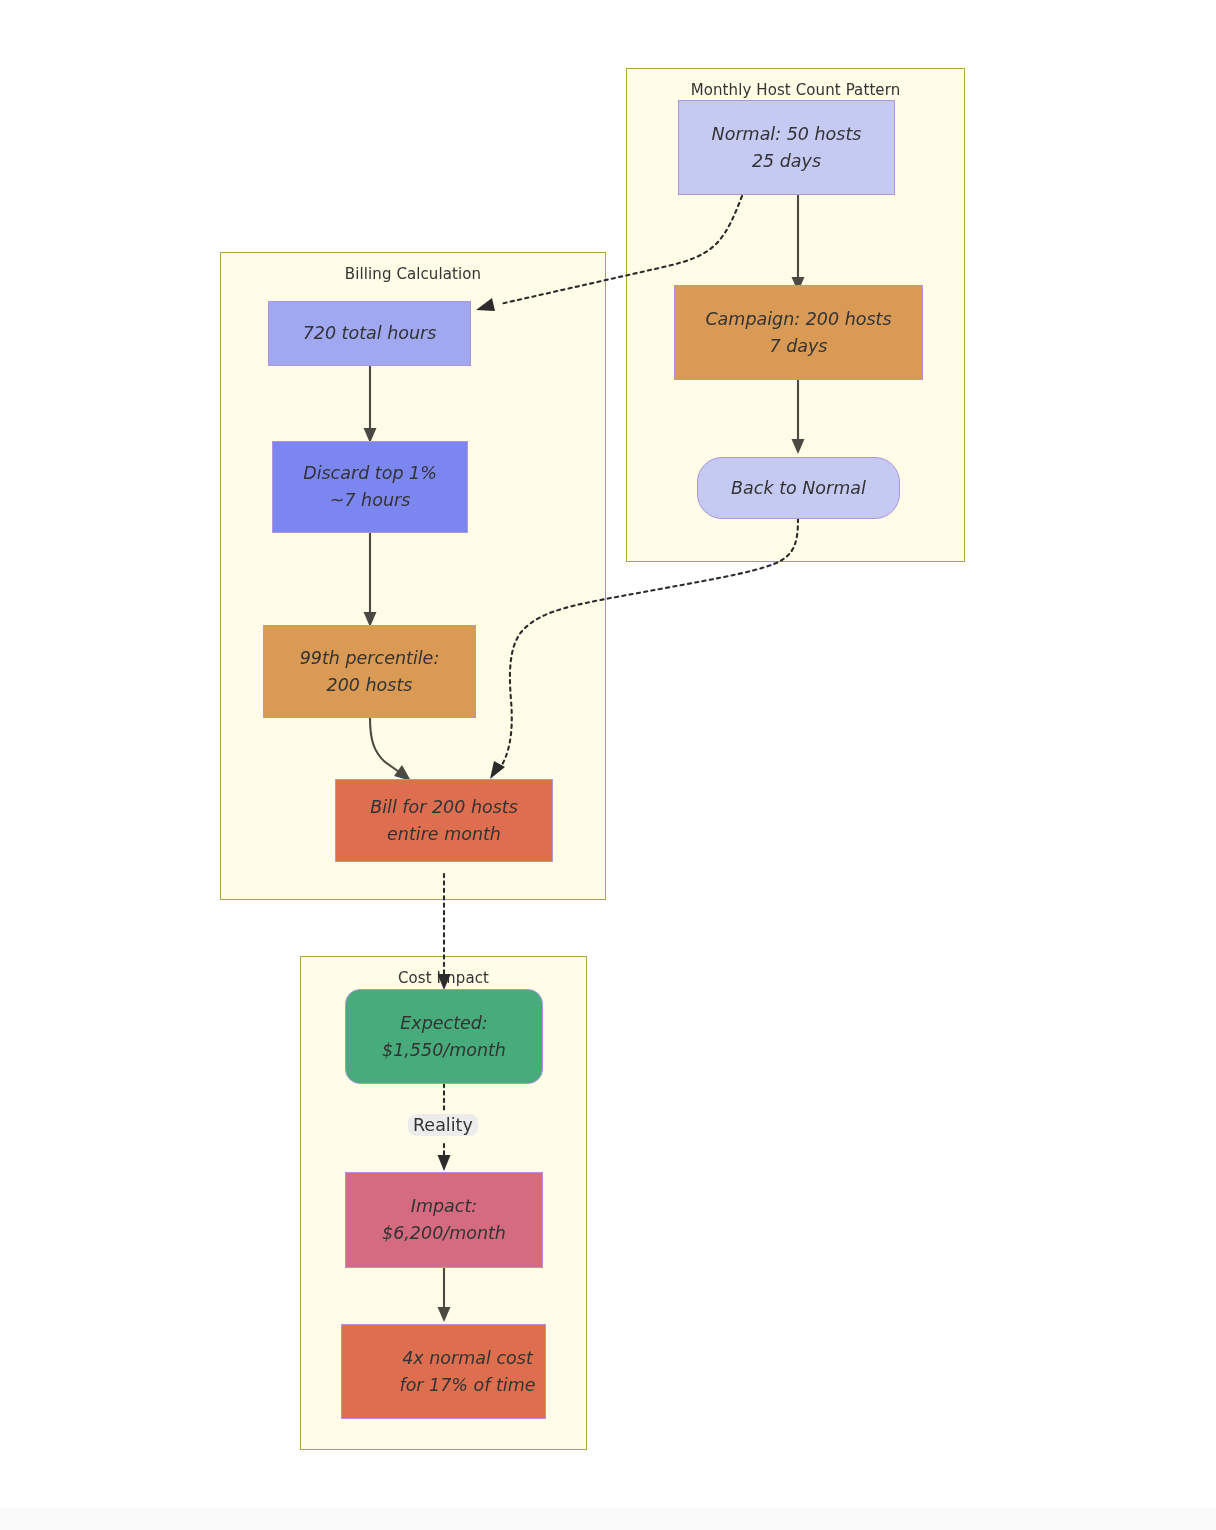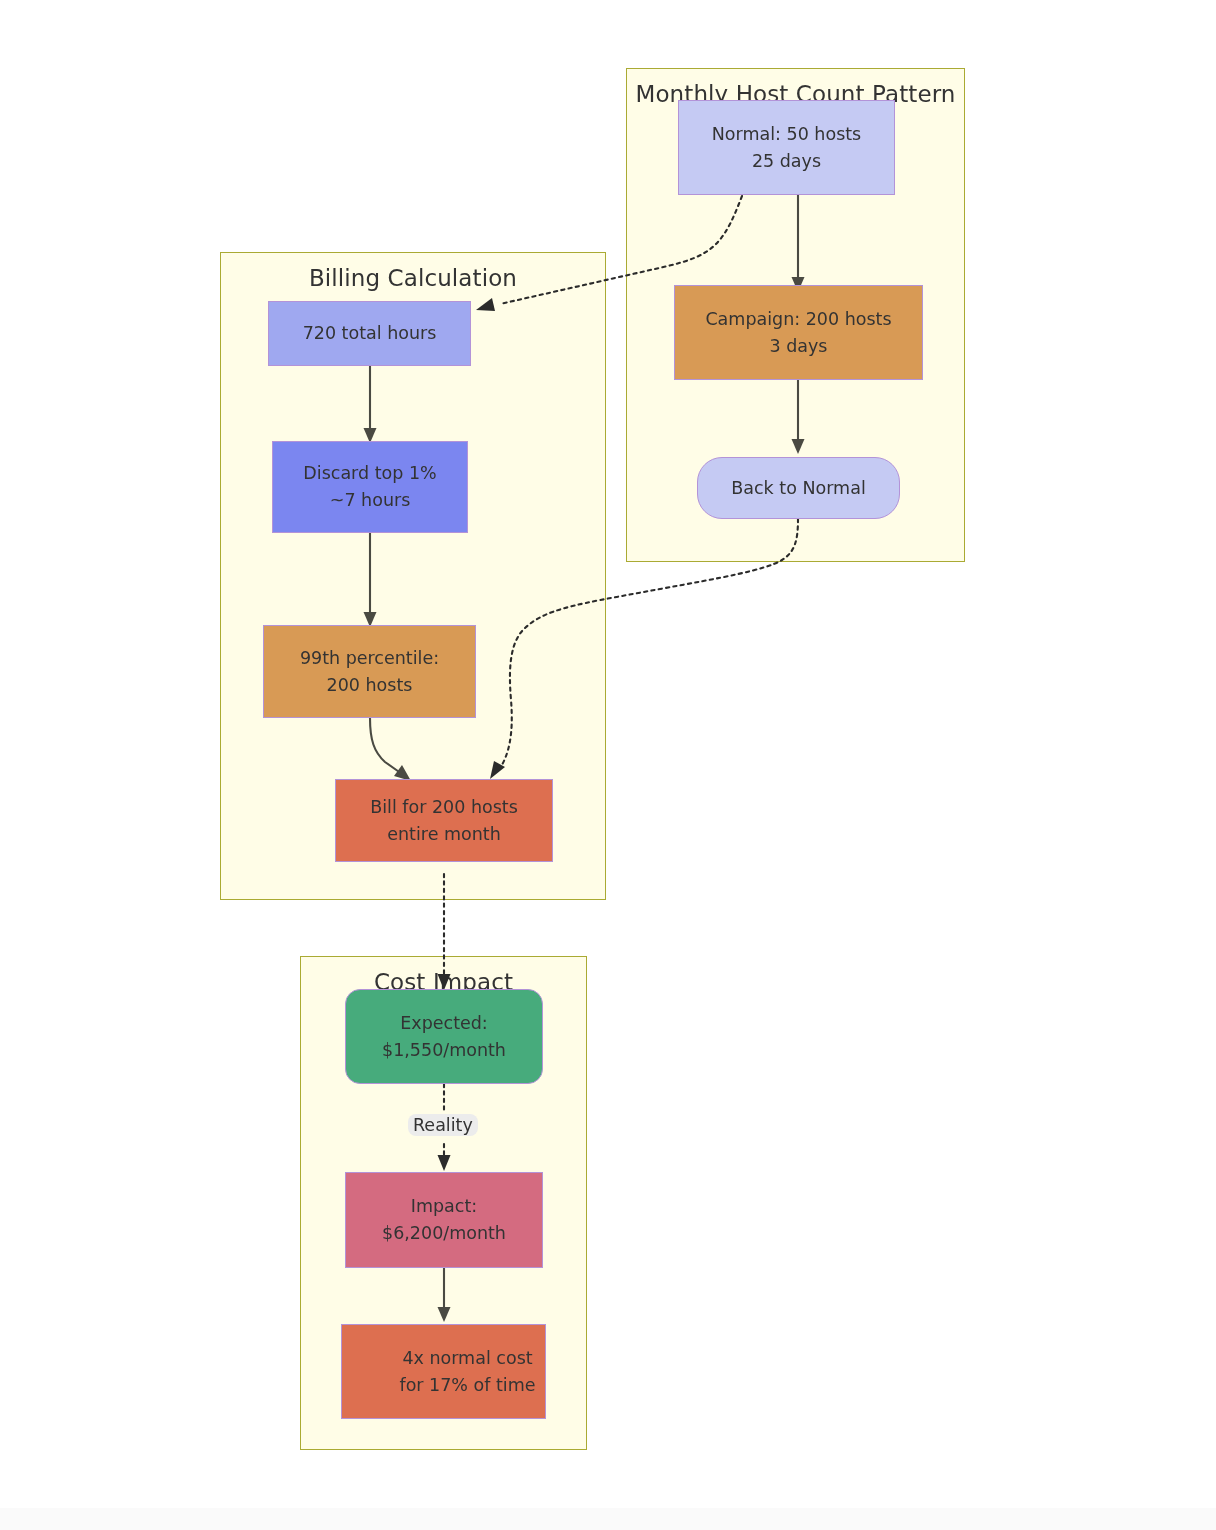--- a/index.html
+++ b/index.html
@@ -34,41 +34,41 @@
     background: #fffde7;
     border: 1px solid #aaaa33;
     box-sizing: border-box;
   }
   .cluster-title {
     position: absolute;
     top: 12px;
     left: 0;
     width: 100%;
     text-align: center;
-    font-size: 23px;
+    font-size: 15px;
     color: #333333;
     letter-spacing: 0.1px;
     white-space: nowrap;
   }
   
   .node {
     position: absolute;
     box-sizing: border-box;
     border: 1.4px solid #b393d8;
     display: flex;
     flex-direction: column;
     align-items: center;
     justify-content: center;
     color: #333333;
     font-size: 17.5px;
     line-height: 1.52;
     text-align: center;
     z-index: 5;
   }
-  .node .ln { display: block; white-space: nowrap; }
+  .node .ln { display: block; white-space: nowrap; font-style: italic; }
 
   
   svg.edges {
     position: absolute;
     left: 0; top: 0;
     width: 1216px;
     height: 1530px;
     overflow: visible;
     z-index: 4;
   }
@@ -169,21 +169,21 @@
     </g>
   </svg>
 
   <div class="node" style="left:678px; top:100px; width:217px; height:95px; background:#c5caf3;">
     <span class="ln">Normal: 50 hosts</span>
     <span class="ln">25 days</span>
   </div>
 
   <div class="node" style="left:674px; top:285px; width:249px; height:95px; background:#d89a55;">
     <span class="ln">Campaign: 200 hosts</span>
-    <span class="ln">3 days</span>
+    <span class="ln">7 days</span>
   </div>
 
   <div class="node" style="left:697px; top:457px; width:203px; height:62px; background:#c5caf3;border-radius:25px;">
     <span class="ln">Back to Normal</span>
   </div>
 
   <div class="node" style="left:268px; top:301px; width:203px; height:65px; background:#9fa8f0;">
     <span class="ln">720 total hours</span>
   </div>
 

